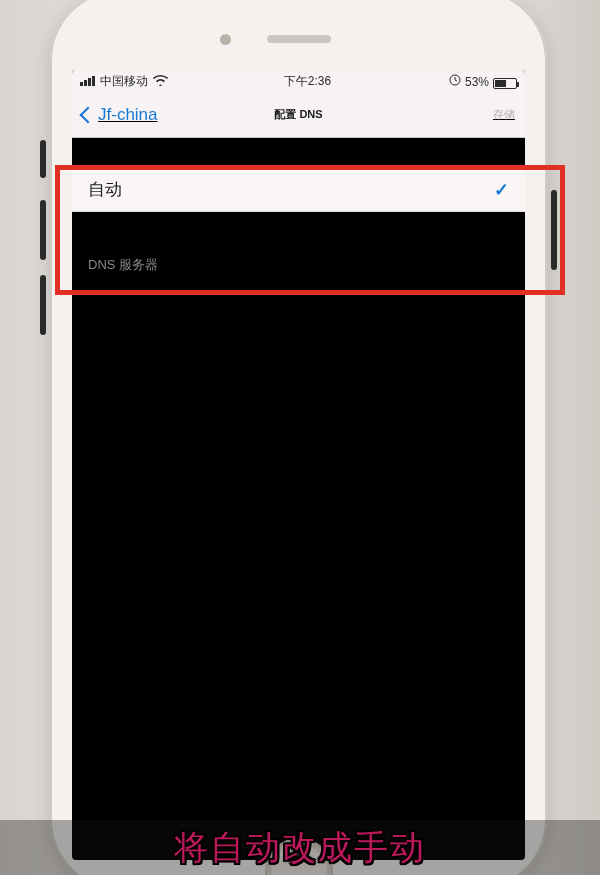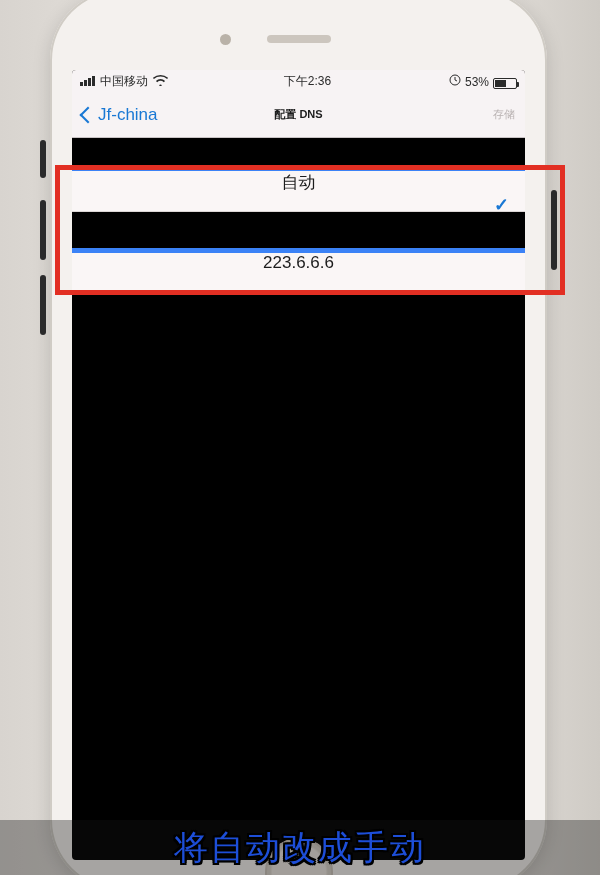--- a/index.html
+++ b/index.html
@@ -70,20 +70,21 @@
     }
     .battery::after { content:""; position:absolute; right:-3px; top:3px; width:2px; height:5px; background:#2b2b2b; border-radius:0 1px 1px 0;}
     .battery-fill { position:absolute; left:1px; top:1px; bottom:1px; width:52%; background:#2b2b2b;}
     .nav-bar {
       height: 46px;
       background: #f7f3f4;
       border-bottom: 1px solid #c9c3c4;
       display:flex; align-items:center;
       position:relative;
       padding: 0 10px;
+      text-decoration: underline;
     }
     .back {
       display:flex; align-items:center; color:#1978d4; font-size:17px; cursor:pointer;
     }
     .chevron-left {
       width:12px; height:12px; border-left:2.5px solid #1978d4; border-bottom:2.5px solid #1978d4;
       transform: rotate(45deg); margin-right:4px;
     }
     .nav-title { position:absolute; left:50%; transform:translateX(-50%); font-weight:600; font-size:11px; color:#1c1c1c; }
     .nav-save { margin-left:auto; color:#b9b2b2; font-size:11px; }
@@ -92,42 +93,42 @@
     .group.first { margin-top: 28px; }
     .cell {
       background:#faf6f6;
       height:46px;
       padding: 0 16px;
       display:flex; align-items:center;
       font-size:17px; color:#1c1c1c;
       border-bottom:1px solid #dcd6d5;
       position:relative;
     }
-    .cell:first-child { border-top:5px solid #3b82f6;flex-direction:column; }
+    .cell:first-child { border-top:2px solid #3b82f6; }
     .check { margin-left:auto; color:#1978d4; font-size:18px; font-weight:600;}
     .section-header {
       font-size:13px; color:#8b8486;
       padding: 8px 16px 6px;
     }
     .highlight-box {
       position:absolute;
       border:5px solid #e22f23;
       pointer-events:none;
       z-index:50;
     }
     .subtitle-bar {
       position:absolute; left:0; right:0; bottom:0;
       height:55px;
       background: rgba(20,20,20,.35);
       display:flex; align-items:center; justify-content:center;
       z-index:60;
     }
     .subtitle-text {
       font-family: "STKaiti","KaiTi","楷体",serif;
-      font-size:34px; color:#1d4ed8;
+      font-size:34px; color:#be185d;
       text-shadow: -2px 0 #000, 2px 0 #000, 0 -2px #000, 0 2px #000,
                    -2px -2px #000, 2px 2px #000, -2px 2px #000, 2px -2px #000;
       letter-spacing:2px;
     }
     .home-btn {
       position:absolute; bottom:-16px; left:50%; transform:translateX(-50%);
       width:68px; height:68px; border-radius:50%;
       background: radial-gradient(circle,#efe9e2 55%,#d8d2c8 60%);
       box-shadow: inset 0 0 0 2px #cbc4ba;
       z-index:5;
@@ -191,23 +192,21 @@
     <div class="content">
 
       <div class="group first">
         <div class="cell">
           <span>自动</span>
           <span class="check">✓</span>
         </div>
       </div>
 
       <div class="group">
-        <div class="cell">
-          <span>223.6.6.6</span>
-        </div>
+        <div class="section-header">DNS 服务器</div>
       </div>
 
 
     </div>
   </div>
 </div>
 
 <div class="highlight-box" style="left:55px; top:165px; width:510px; height:130px;"></div>
 
 <div class="subtitle-bar">

